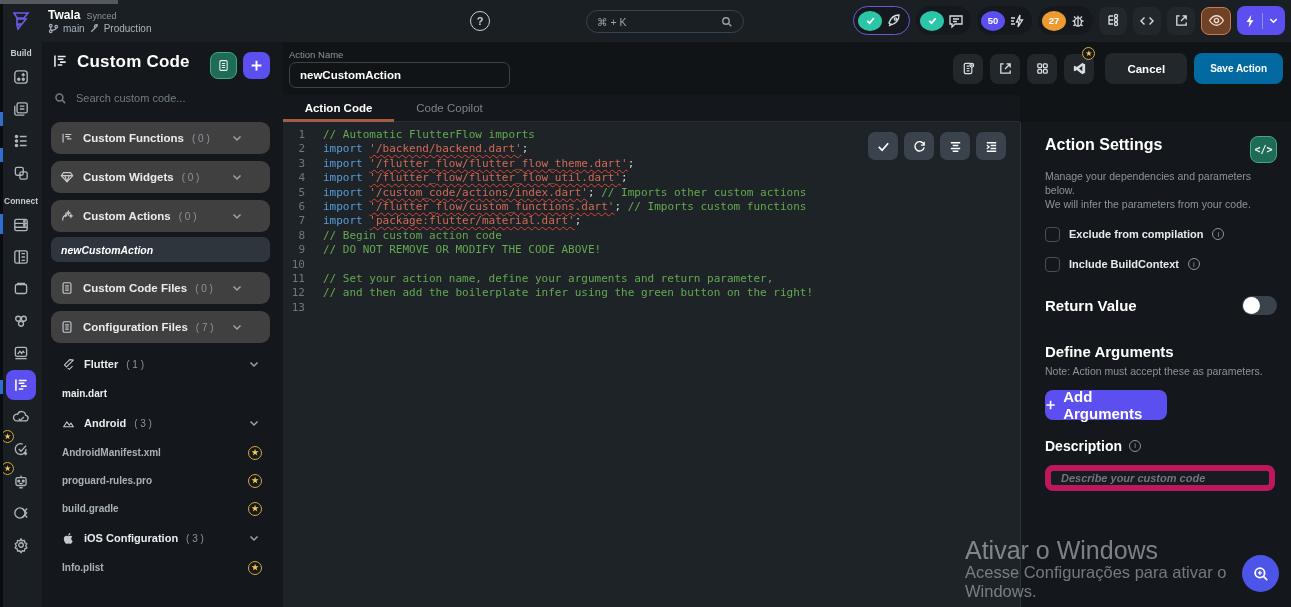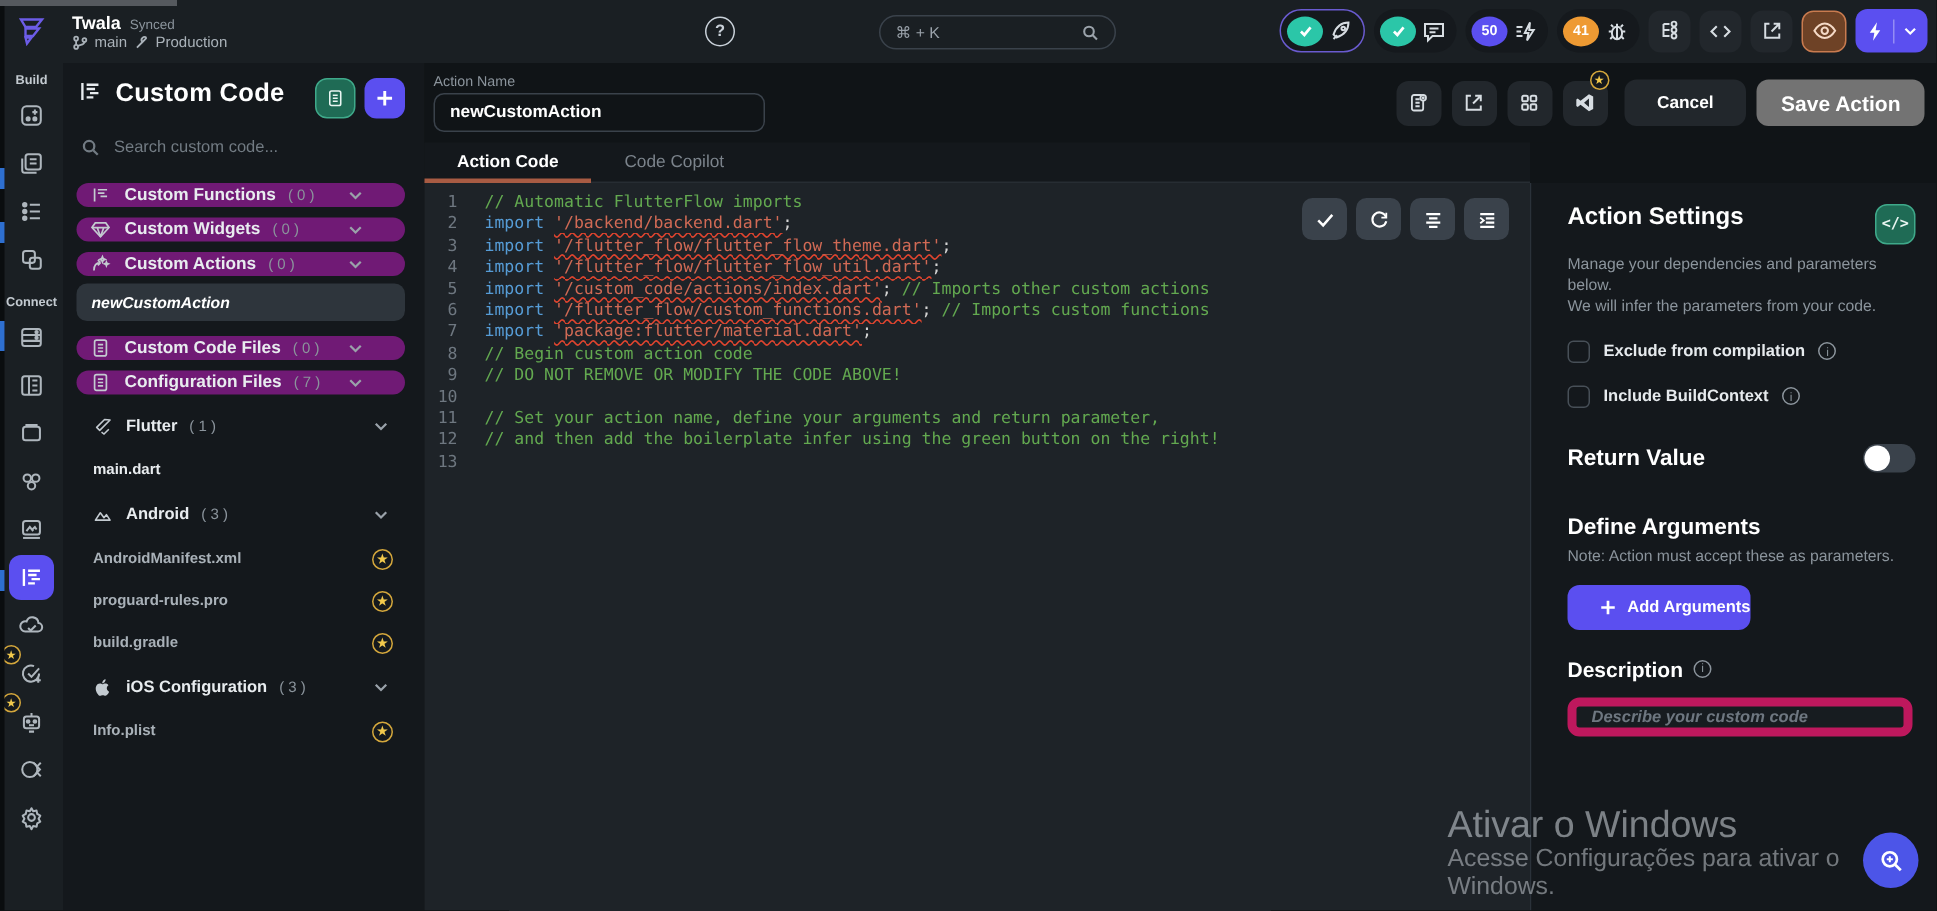--- a/index.html
+++ b/index.html
@@ -56,21 +56,21 @@
     background:#14181C; padding:10px 13px 0 9px; overflow:hidden; }
   .sb-title-row { display:flex; height:32px; }
   .sb-title { font-size:17px; font-weight:800; margin-left:8px; flex:1; letter-spacing:.2px; }
   .sb-docbtn { width:27px; height:27px; border-radius:8px; background:#1F6B55;
     border:1.5px solid #3FA98A; display:flex; align-items:center; justify-content:center;
     color:#EAF6F2; margin-right:6px; }
   .sb-plusbtn { width:27px; height:27px; border-radius:8px; background:#5B4FF0; display:flex;
     align-items:center; justify-content:center; color:#fff; font-size:16px; font-weight:bold; }
   .sb-search { display:flex; align-items:center; gap:9px; height:28px; color:#727B83;
     font-size:11px; margin:0 0 10px 3px; }
-  .sb-card { height:16px; border-radius:9px; background:#701a75; display:flex; align-items:center;
+  .sb-card { height:32px; border-radius:9px; background:#404040; display:flex; align-items:center;
     padding:0 27px 0 9px; margin-bottom:7px; color:#E8ECEF; }
   .sb-card .lbl { font-size:11.5px; font-weight:bold; margin-left:9px; }
   .sb-card .cnt { font-size:10px; color:#8B949C; margin-left:8px; flex:1; }
   .chev { color:#9AA2AA; }
   .sb-sel { height:25px; border-radius:7px; background:#2E353C; display:flex; align-items:center;
     padding:0 10px; margin:-2px 0 10px; font-size:10.5px; font-weight:bold; font-style:italic; }
   .cfg-group { display:flex; align-items:center; height:28px; padding:0 10px 0 11px;
     color:#E8ECEF; margin-top:3px; }
   .cfg-group .lbl { font-size:11px; font-weight:bold; margin-left:9px; }
   .cfg-group .cnt { font-size:10px; color:#8B949C; margin-left:8px; flex:1; }
@@ -83,22 +83,22 @@
   .main-header { position:absolute; left:283px; top:42px; width:1008px; height:53px;
     background:#101417; }
   .an-label { position:absolute; left:6px; top:7px; font-size:9.5px; color:#8B949C; }
   .an-input { position:absolute; left:6px; top:20px; width:221px; height:26px; border-radius:7px;
     border:1px solid #3A424B; background:transparent; color:#fff; font-size:11.5px;
     font-weight:bold; padding:0 10px; font-family:"Liberation Sans", sans-serif; }
   .mh-actions { position:absolute; right:8px; top:11px; display:flex; align-items:center; gap:7px; }
   .mh-actions .sqbtn { width:30px; height:30px; position:relative; }
   .btn-cancel { height:31px; padding:0 22px; border-radius:8px; background:#22272C; color:#fff;
     font-size:11.5px; font-weight:bold; display:flex; align-items:center; margin-left:4px; }
-  .btn-save { height:31px; padding:0 16px; border-radius:8px; background:#737373; color:#fff;
-    font-size:14px; font-weight:bold; display:flex; align-items:center; }
+  .btn-save { height:31px; padding:0 16px; border-radius:8px; background:#0369a1; color:#fff;
+    font-size:10px; font-weight:bold; display:flex; align-items:center; }
   .tabbar { position:absolute; left:283px; top:95px; width:737px; height:27px; background:#14181C;
     border-bottom:1px solid #272D33; display:flex; }
   .tab { width:111px; display:flex; align-items:center; justify-content:center; font-size:11.5px;
     color:#7B838B; position:relative; }
   .tab.active { color:#fff; font-weight:bold; }
   .tab.active::after { content:""; position:absolute; left:0; right:0; bottom:-1px; height:3px;
     background:#A85B43; }
 
   
   .editor { position:absolute; left:283px; top:122px; width:737px; height:485px;
@@ -133,21 +133,21 @@
     color:#8B949C; font-size:8px; display:inline-flex; align-items:center; justify-content:center; }
   .rv-row { display:flex; align-items:center; justify-content:space-between; margin-top:24px; }
   .rv-lbl { font-size:15px; font-weight:800; }
   .toggle { width:35px; height:19px; border-radius:10px; background:#3A424B; position:relative; }
   .toggle .knob { position:absolute; left:1px; top:1px; width:17px; height:17px;
     border-radius:50%; background:#fff; }
   .da-title { font-size:15px; font-weight:800; margin-top:28px; }
   .da-note { font-size:10.5px; color:#8B949C; margin-top:5px; }
   .btn-addargs { margin-top:13px; height:30px; width:122px; border-radius:8px; background:#5B4FF0;
     color:#fff; display:flex; align-items:center; justify-content:flex-end; gap:7px;
-    font-size:11px; font-weight:bold; }
+    font-size:15px; font-weight:bold; }
   .desc-row { display:flex; align-items:center; gap:7px; margin-top:18px; }
   .desc-title { font-size:14px; font-weight:800; }
   .desc-input { margin-top:11px; width:230px; height:26px; border-radius:8px;
     border:6px solid #be185d; background:#171C20; color:#fff; padding:0 10px;
     font-size:11px; font-style:italic; font-weight:bold; font-family:"Liberation Sans",sans-serif; }
   .desc-input::placeholder { color:#6E7780; }
 
   
   .wm1 { position:absolute; left:965px; top:536px; font-size:25px; color:rgba(210,216,222,.55);
     font-weight:400; pointer-events:none; }
@@ -230,21 +230,21 @@
         </svg>
       </div>
       <div class="pill">
         <span class="circ purple">50</span>
         <svg width="16" height="16" viewBox="0 0 16 16" fill="none" stroke="#D7DDE2" stroke-width="1.3">
           <path d="M2 5 h4 M2 8 h3 M2 11 h4"></path>
             <path d="M11 2 L7.5 9 H10 L9 14 L13.5 7 H10.5 Z"></path>
         </svg>
       </div>
       <div class="pill">
-        <span class="circ orange">41</span>
+        <span class="circ orange">27</span>
         <svg width="16" height="16" viewBox="0 0 16 16" fill="none" stroke="#D7DDE2" stroke-width="1.3">
           <ellipse cx="8" cy="9" rx="3.4" ry="4.2"></ellipse>
             <path d="M8 4.8 V2.8 M5.5 5 L4 3.5 M10.5 5 L12 3.5 M4.6 8 H2.5 M11.4 8 H13.5 M5 11.5 L3.5 13 M11 11.5 L12.5 13 M8 5 V13"></path>
         </svg>
       </div>
       <div class="sqbtn">
         <svg width="16" height="16" viewBox="0 0 16 16" fill="none" stroke="#D7DDE2" stroke-width="1.3">
           <path d="M4 3 h4 M4 3 v8 h4 M4 7 h4"></path>
             <circle cx="11" cy="3" r="1.6"></circle>
             <circle cx="11" cy="7" r="1.6"></circle>

